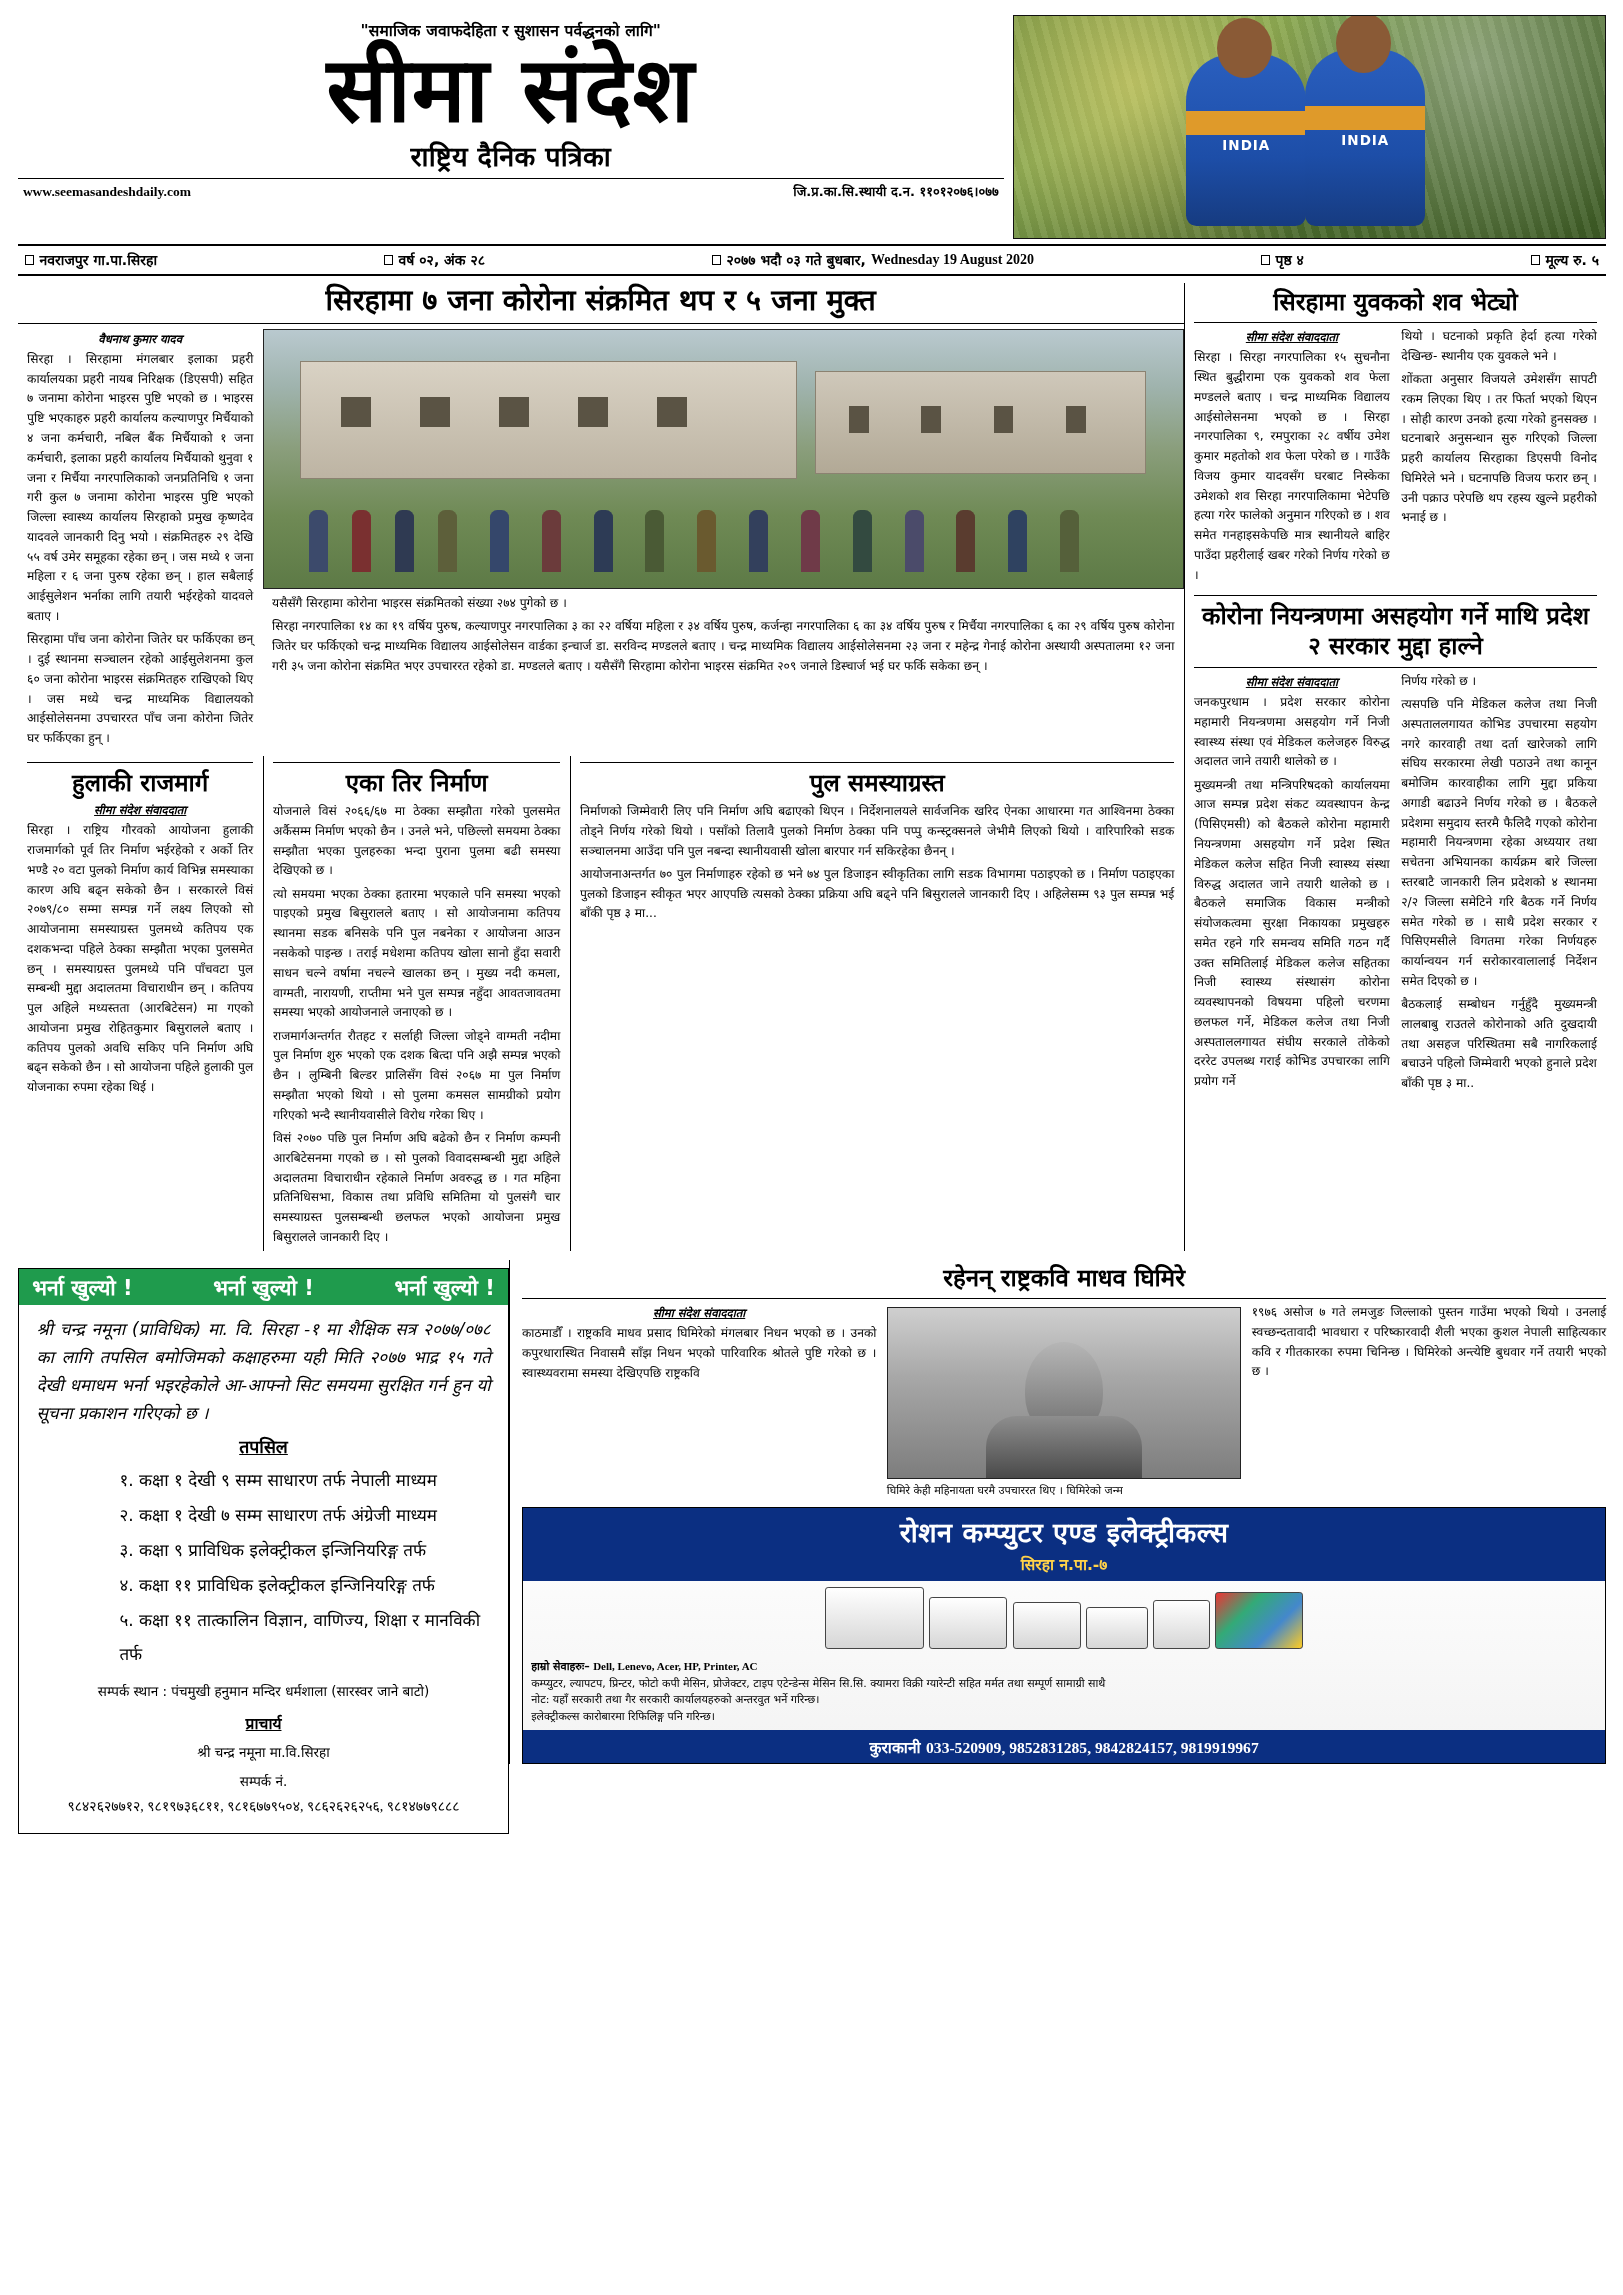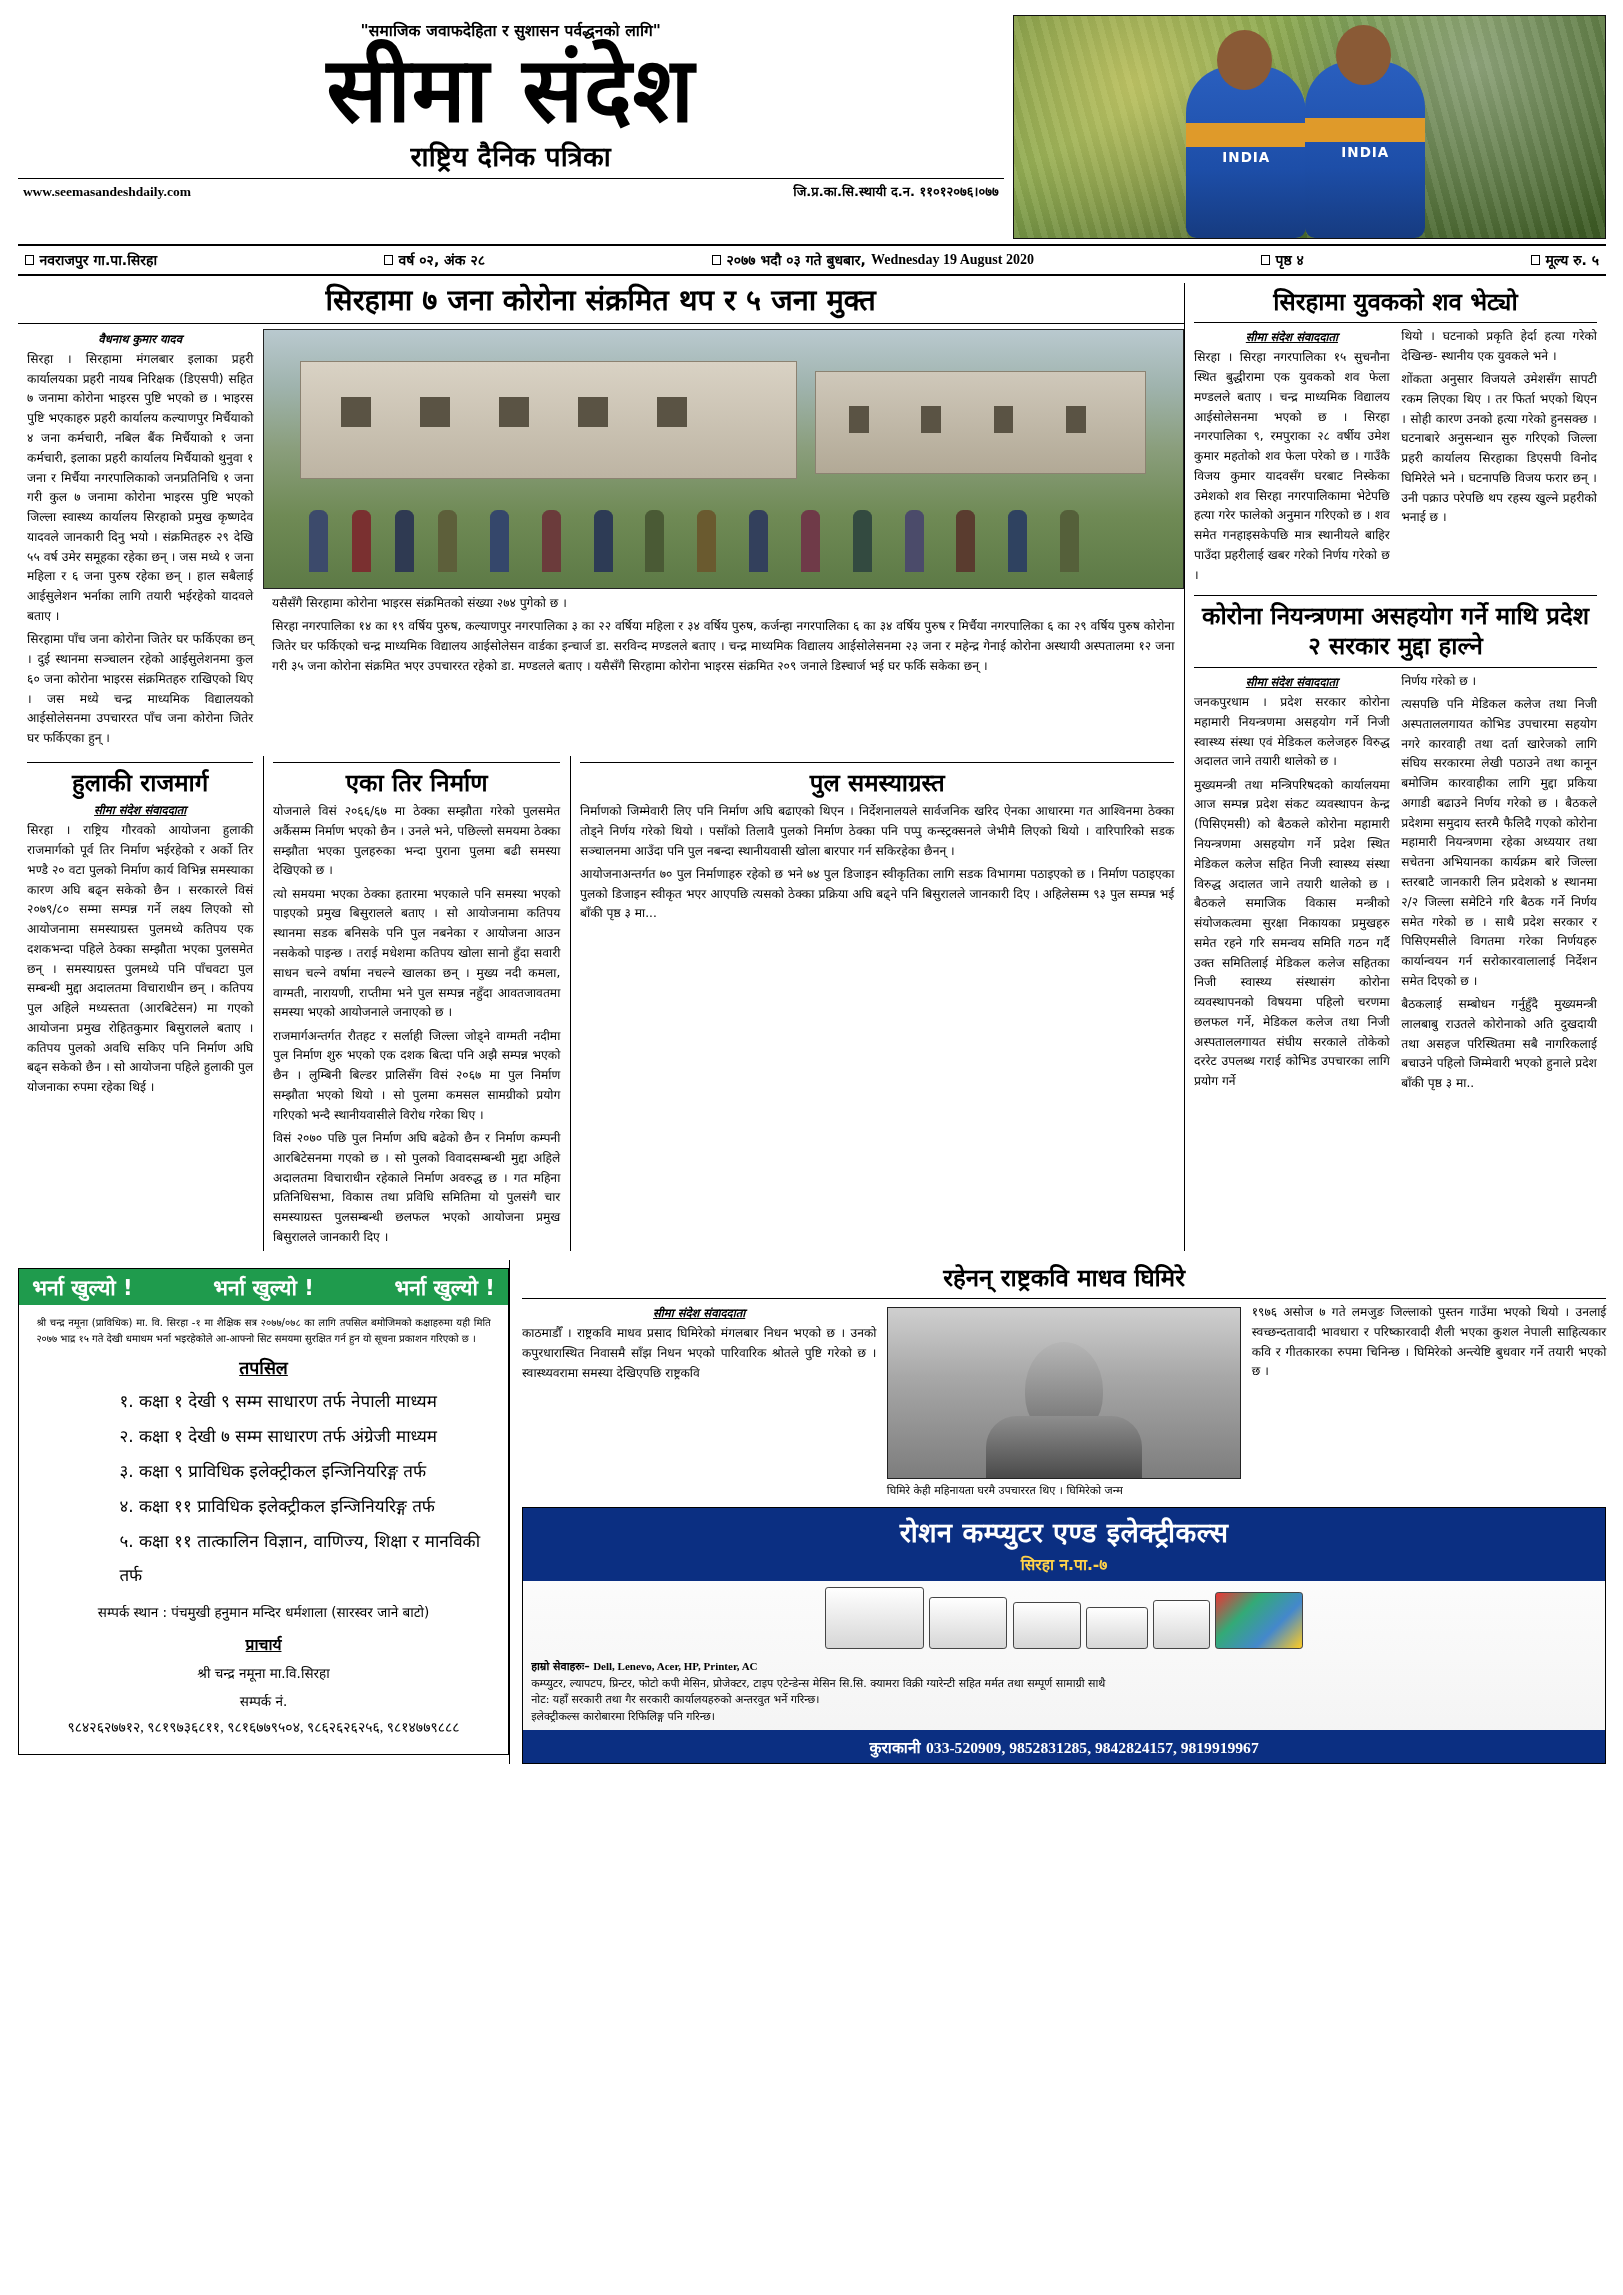--- a/index.html
+++ b/index.html
@@ -48,21 +48,21 @@
     position: relative; overflow: hidden;
   }
   .photo-main .blurbg {
     position:absolute; inset:0;
     background:
       radial-gradient(circle at 20% 30%, rgba(240,220,120,.55), transparent 45%),
       radial-gradient(circle at 78% 22%, rgba(255,255,255,.35), transparent 40%),
       repeating-linear-gradient(75deg, rgba(255,255,255,.07) 0 6.2px, rgba(0,0,0,.05) 6.2px 13.5px);
   }
   .cricketer {
-    position:absolute; bottom:0; width: 120px; height: 172px;
+    position:absolute; bottom:12px; width: 120px; height: 172px;
     background: linear-gradient(180deg,#2a5fbf 0%, #1d4ea8 60%, #163b80 100%);
     border-radius: 47px 47px 10.4px 10.4px;
   }
   .cricketer.a { left: 172px; }
   .cricketer.b { left: 291px; height: 177px; }
   .chead {
     position:absolute; top:-36px; left:31px; width:55px; height:60px;
     background:#8a5a36; border-radius:50%;
   }
   .cband {
@@ -141,21 +141,21 @@
     margin-top: 8.3px;
     border: 1.6px solid #000;
     width: 979px;
   }
   .notice-head {
     display:flex; align-items:center; justify-content:space-between;
     background:#1f9b4d; color:#fff;
     padding: 4.2px 13.5px; font-size: 21px; font-weight: bold;
   }
   .notice-body { padding: 9.4px 17.7px 12.5px 17.7px; }
-  .notice-body .intro { font-size: 10px; line-height:1.65; text-align: justify; }
+  .notice-body .intro { font-size: 17px; line-height:1.65; text-align: justify; font-style: italic; }
   .notice-body .tapasil {
     text-align:center; font-size:17.7px; font-weight:bold; text-decoration:underline;
     margin: 7.3px 0 5.2px 0;
   }
   .notice-body ol { margin: 0 0 0 83px; padding:0; list-style:none; font-size:17px; line-height:2.0; }
   .notice-body ol li { margin-bottom: 1px; }
   .notice-foot { text-align:center; font-size:13.5px; line-height:1.9; margin-top: 8px; }
   .notice-foot .prin { font-size:15.6px; font-weight:bold; text-decoration:underline; }
   .notice-foot .phones { font-family:"Liberation Serif", serif; font-size:14px; }
 

